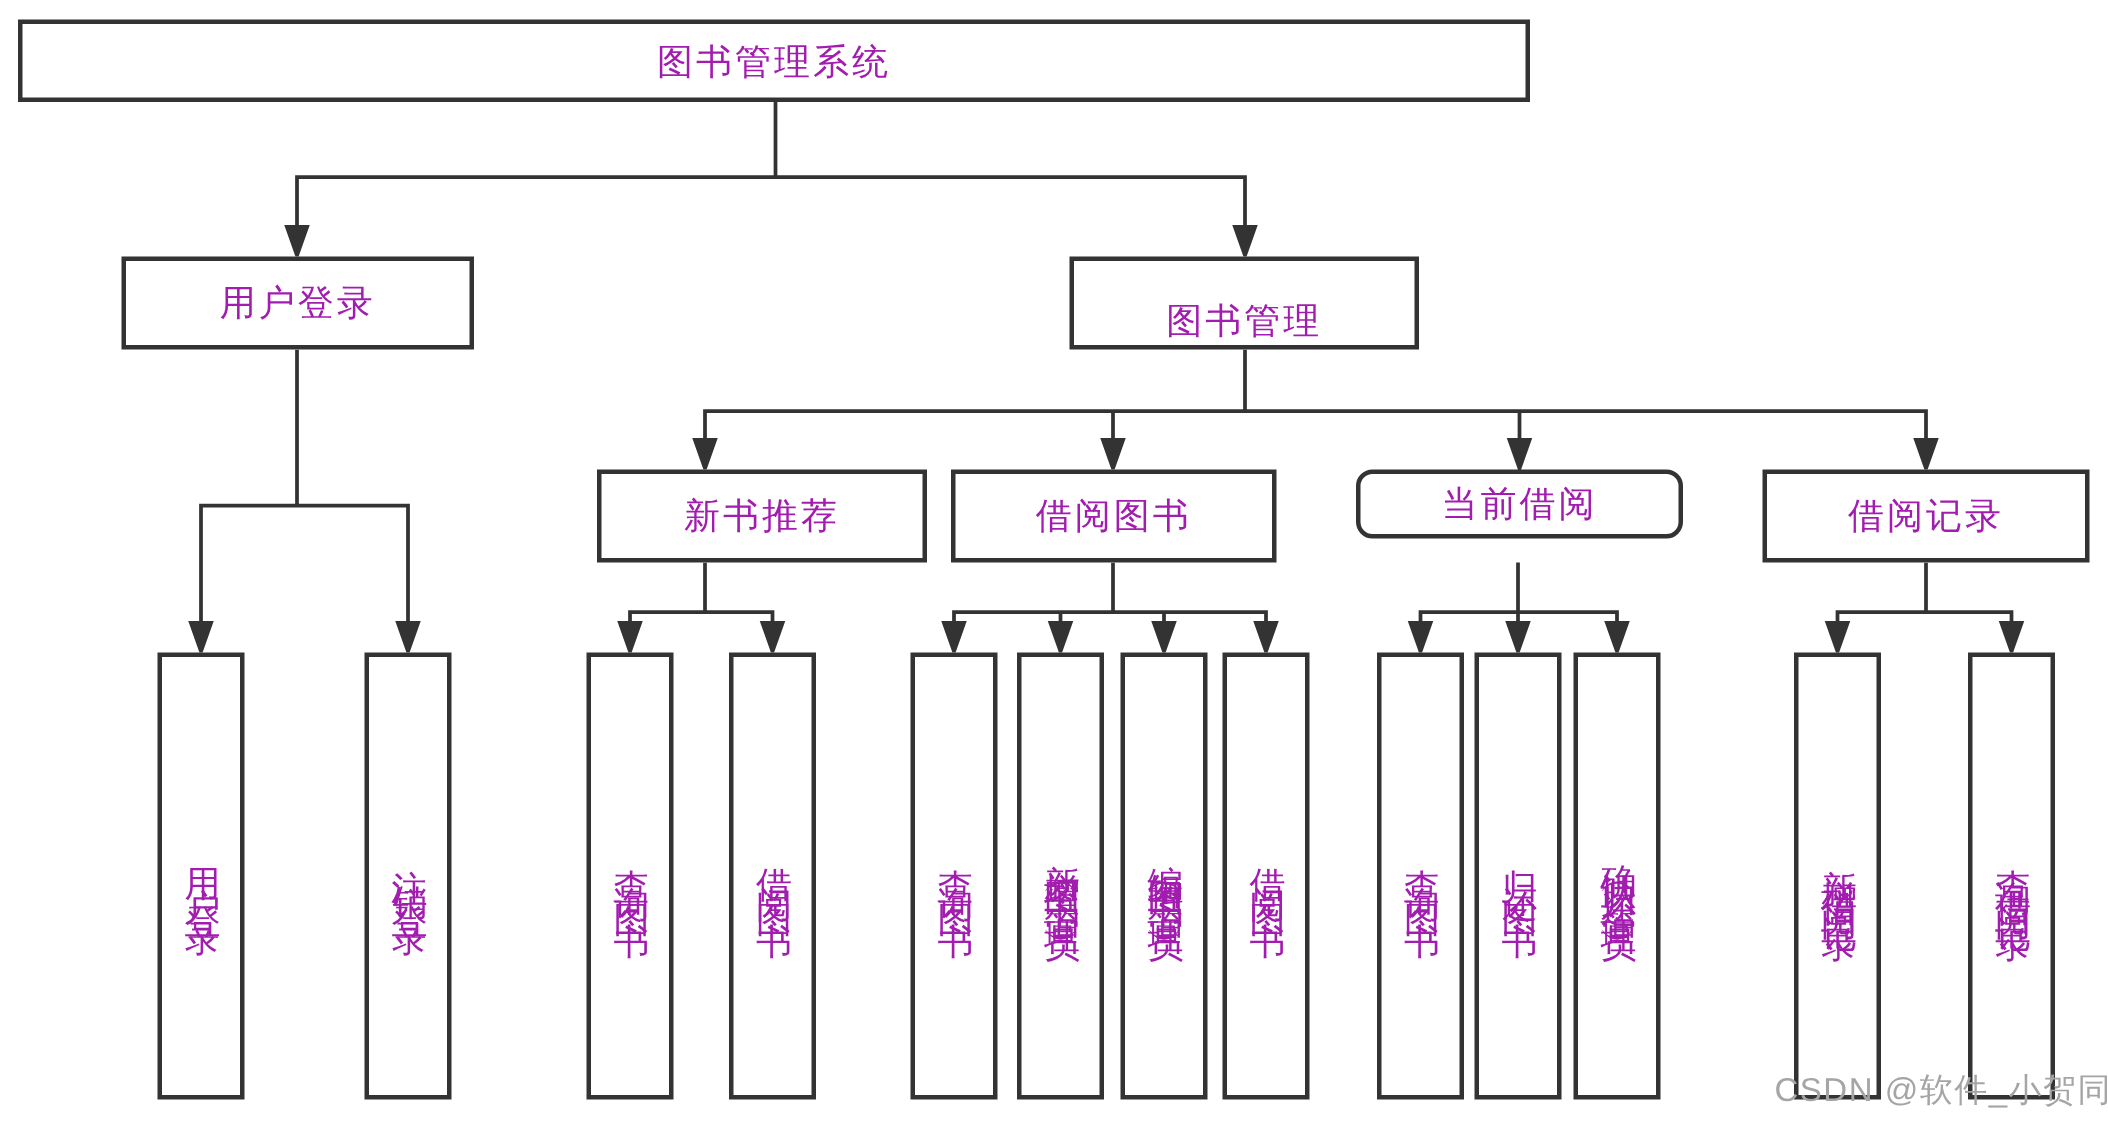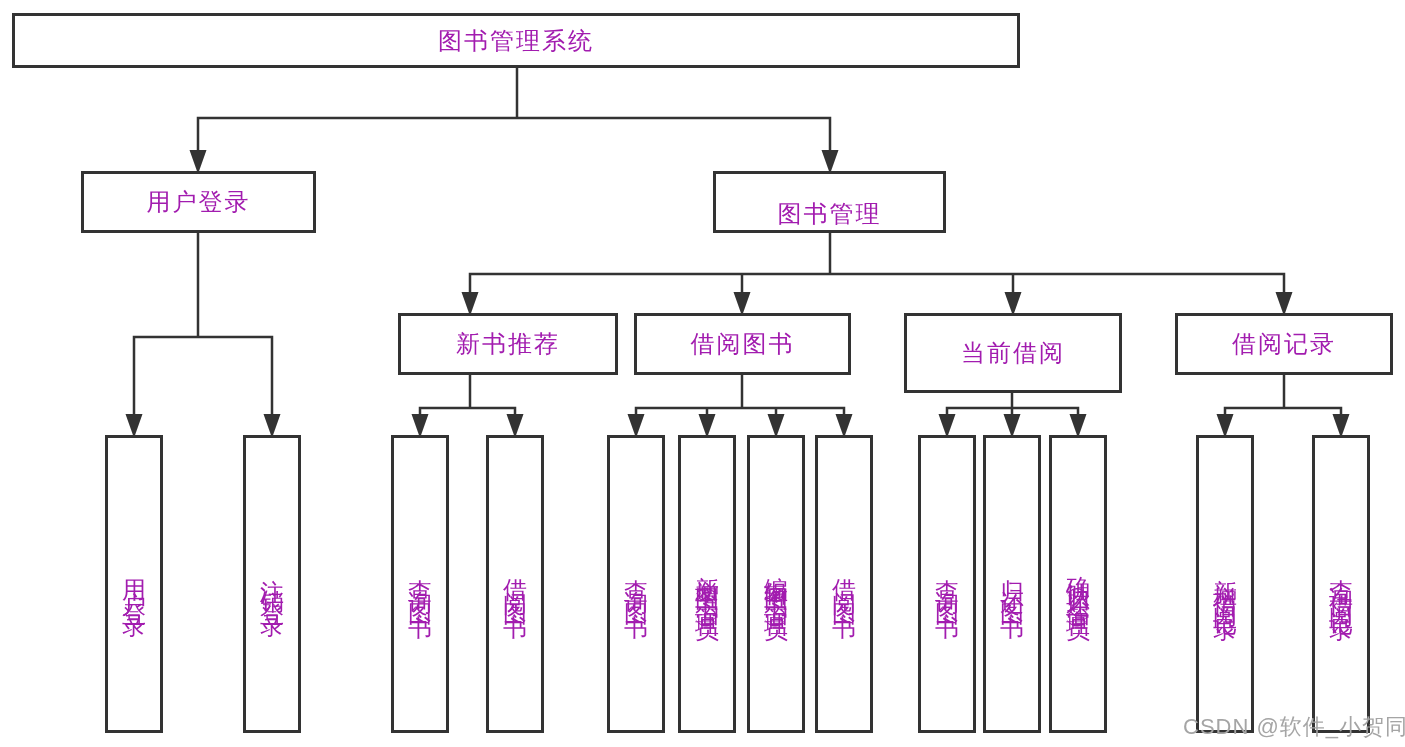--- a/index.html
+++ b/index.html
@@ -128,21 +128,21 @@
   <div class="node" style="left:713px; top:171px; width:233px; height:62px;align-items:flex-end;">
     <span class="h-label">图书管理</span>
   </div>
 
   <div class="node" style="left:360px; top:313px; width:220px; height:62px;margin-left:38px;">
     <span class="h-label">新书推荐</span>
   </div>
   <div class="node" style="left:634px; top:313px; width:217px; height:62px;">
     <span class="h-label">借阅图书</span>
   </div>
-  <div class="node" style="left:904px; top:313px; width:218px; height:80px;">
+  <div class="node" style="left:904px; top:313px; width:218px; height:46px;border-radius:11px;">
     <span class="h-label">当前借阅</span>
   </div>
   <div class="node" style="left:1175px; top:313px; width:218px; height:62px;">
     <span class="h-label">借阅记录</span>
   </div>
 
   <div class="node leaf" style="left:105px; top:435px; width:58px; height:298px;">
     <span class="leaf-label" style="letter-spacing: 12px;">用户登录</span>
   </div>
   <div class="node leaf" style="left:243px; top:435px; width:58px; height:298px;">

